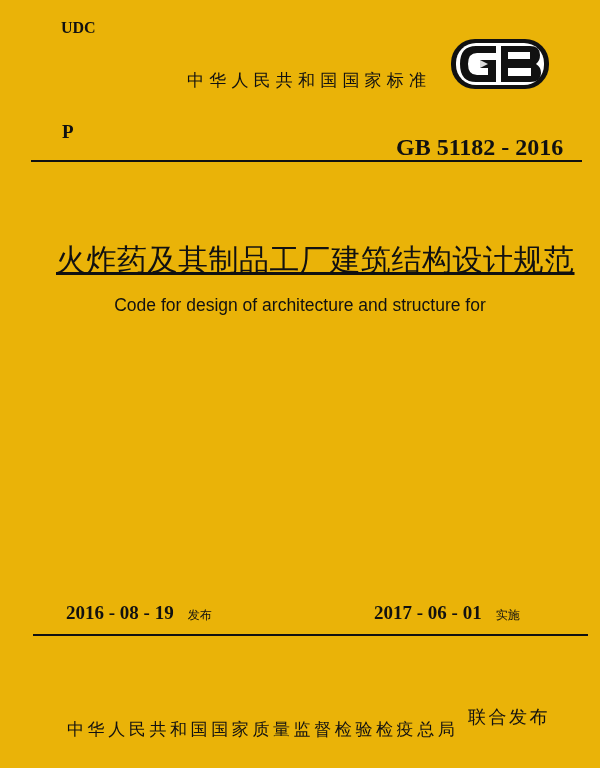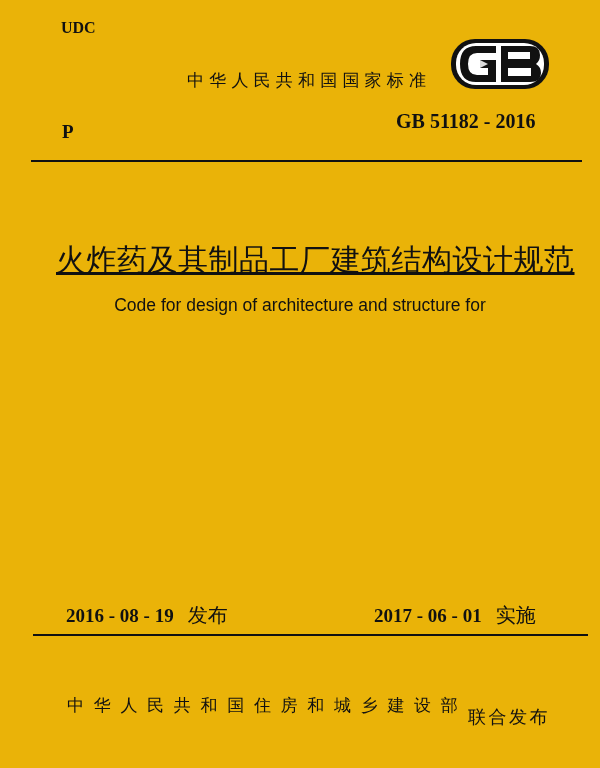--- a/index.html
+++ b/index.html
@@ -26,21 +26,21 @@
       font-family: "DejaVu Sans", "Liberation Sans", sans-serif;
     }
     .udc { left: 61px; top: 19px; font-size: 16px; }
     .national-std {
       left: 154px; top: 69px; font-size: 17px;
       letter-spacing: 5.2px;
       margin-left: 33px;
     }
     .logo { left: 450px; top: 38px; width: 100px; height: 52px; }
     .p-label { left: 62px; top: 121px; font-size: 19px; }
-    .std-number { left: 396px; top: 110px; font-size: 20px; }
+    .std-number { left: 396px; top: 134px; font-size: 24px; }
     .rule {
       position: absolute; height: 2px; background: #111111;
     }
     .rule-top { left: 31px; top: 160px; width: 551px; }
     .rule-bottom { left: 33px; top: 634px; width: 555px; }
     .title-cn {
       left: 56px; top: 240px; font-size: 30px;
       font-family: "DejaVu Serif", "Liberation Serif", serif;
       letter-spacing: 0.5px;
       width: 494px; text-align: center; text-decoration: underline;
@@ -49,21 +49,21 @@
       left: 0; width: 600px; text-align: center;
       font-size: 17.5px; line-height: 23px;
     }
     .title-en-1 { top: 294px; }
     .title-en-2 { top: 317px; }
     .date-block { top: 602px; font-size: 19px; }
     .issue-date { left: 66px; }
     .impl-date { left: 374px; }
     .date-suffix {
       font-family: "DejaVu Sans", "Liberation Sans", sans-serif;
-      font-weight: normal; font-size: 20px; margin-left: 14px;
+      font-weight: normal; font-size: 12px; margin-left: 14px;
     }
     .issuer-1 {
       left: 67px; top: 694px; font-size: 17px; letter-spacing: 9.7px;
     }
     .issuer-2 {
       left: 67px; top: 718px; font-size: 17px; letter-spacing: 3.6px;
     }
     .joint {
       left: 468px; top: 705px; font-size: 18px; letter-spacing: 2.5px;
     }
@@ -107,16 +107,16 @@
   <div class="abs serif-bold date-block issue-date">
     <span>2016 - 08 - 19</span><span class="date-suffix">发布</span>
   </div>
 
   <div class="abs serif-bold date-block impl-date">
     <span>2017 - 06 - 01</span><span class="date-suffix">实施</span>
   </div>
 
   <div class="rule rule-bottom"></div>
 
-  <div class="abs sans issuer-1">中华人民共和国住房和城乡建设部</div>
+  <div class="abs sans issuer-2">中华人民共和国国家质量监督检验检疫总局</div>
   <div class="abs sans joint">联合发布</div>
 
 </div>
 
 </body></html>

